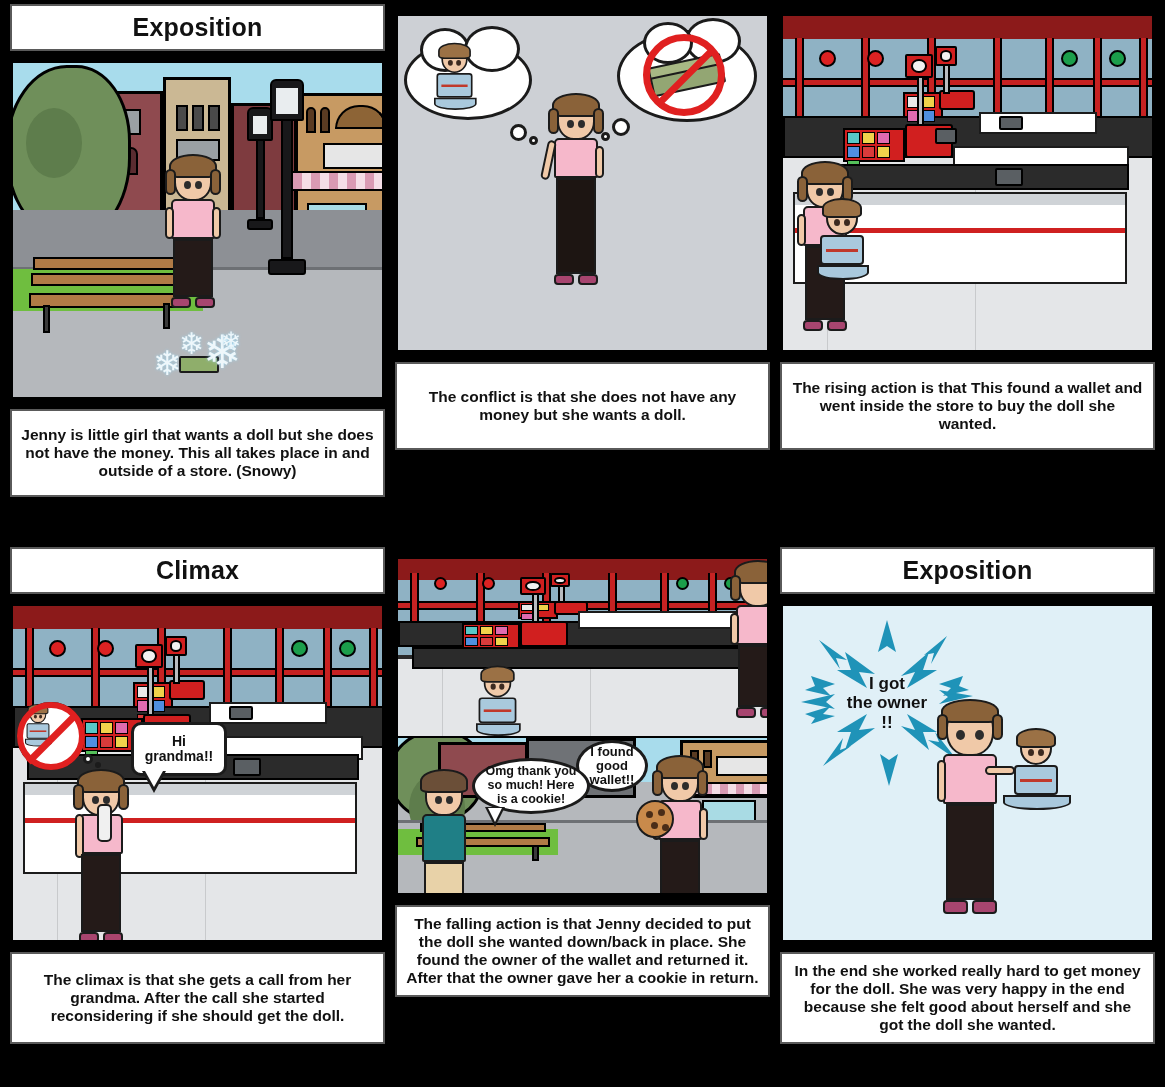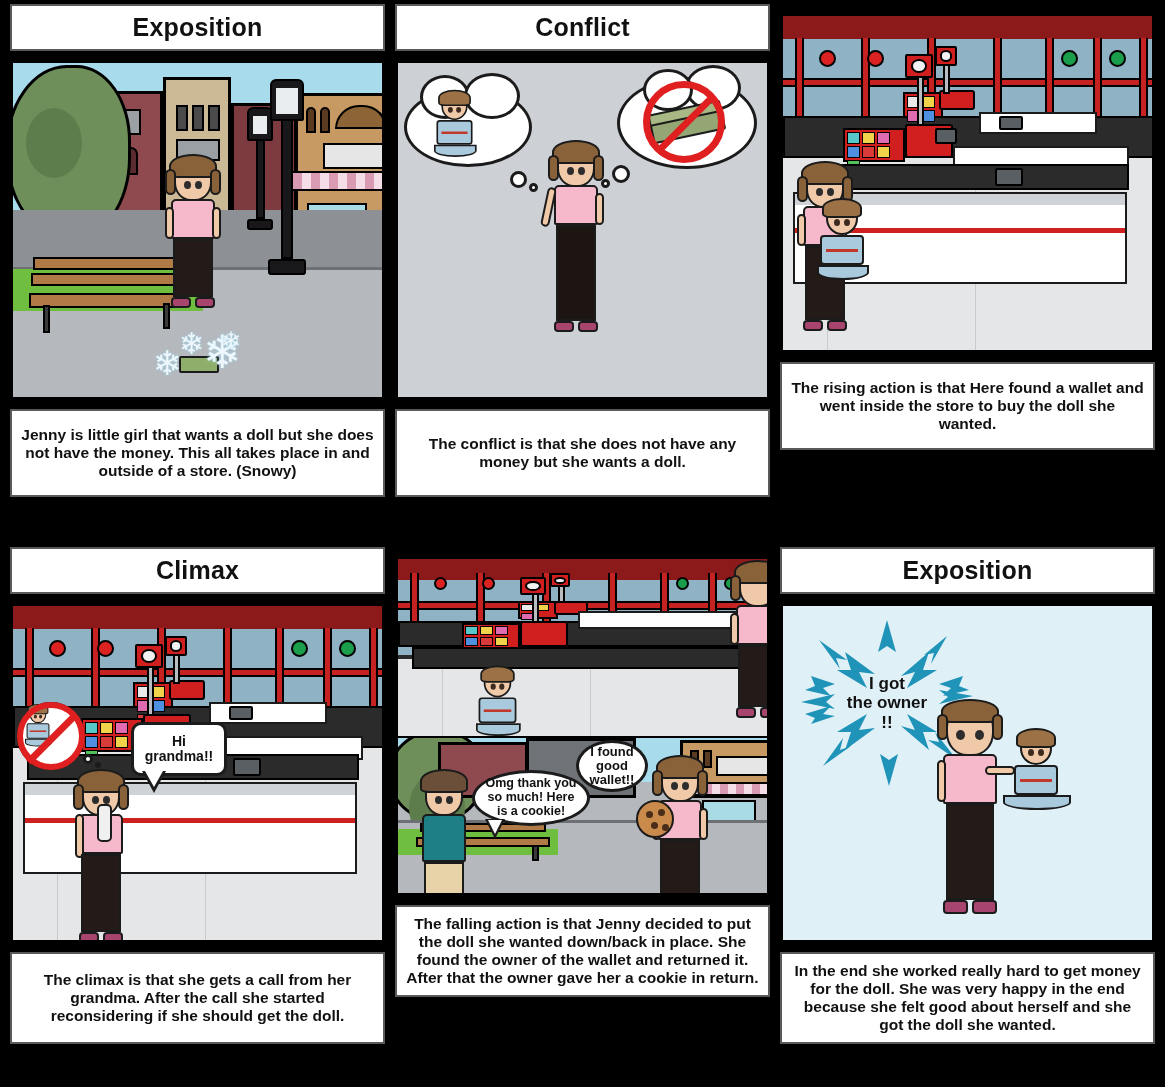--- a/index.html
+++ b/index.html
@@ -224,23 +224,20 @@
               <i class="r"></i>
             </div>
         </div>
       </div>
       <div class="caption-box">
         <p>Jenny is little girl that wants a doll but she does not have the money. This all takes place in and outside of a store. (Snowy)</p>
       </div>
     </div>
 
     <div class="cell">
-      <div class="title-box">
-        <span>Conflict</span>
-      </div>
       <div class="scene" style="background:#cdd0d5;">
 
         <div class="thought" style="left:6px;top:24px;width:128px;height:80px;"></div>
         <div class="thought" style="left:22px;top:12px;width:50px;height:44px;"></div>
         <div class="thought" style="left:66px;top:10px;width:56px;height:46px;"></div>
         <div class="doll" style="left:36px;top:30px;transform:scale(.82);transform-origin:top left;">
           <div class="dhead">
             <div class="dhair"></div>
             <div class="deye l"></div>
             <div class="deye r"></div>
@@ -364,21 +361,21 @@
           <div class="dhead">
             <div class="dhair"></div>
             <div class="deye l"></div>
             <div class="deye r"></div>
           </div>
           <div class="dbody"></div>
           <div class="dskirt"></div>
         </div>
       </div>
       <div class="caption-box">
-        <p>The rising action is that Here found a wallet and went inside the store to buy the doll she wanted.</p>
+        <p>The rising action is that This found a wallet and went inside the store to buy the doll she wanted.</p>
       </div>
     </div>
   </div>
 
   <div class="row r2" style="top:547px;">
 
     <div class="cell first">
       <div class="title-box">
         <span>Climax</span>
       </div>
@@ -608,21 +605,21 @@
           <div class="cookie" style="left:238px;top:62px;">
             <i style="left:8px;top:9px;"></i>
               <i style="left:20px;top:7px;"></i>
               <i style="left:13px;top:20px;"></i>
               <i style="left:24px;top:22px;"></i>
           </div>
 
           <div class="bubble" style="left:178px;top:2px;width:72px;height:52px;border-radius:50%;font-size:13px;">
             <span>I found good wallet!!</span>
           </div>
-          <div class="bubble" style="left:74px;top:32px;width:118px;height:56px;border-radius:50%;font-size:12.5px;">
+          <div class="bubble" style="left:74px;top:20px;width:118px;height:56px;border-radius:50%;font-size:12.5px;">
             <span>Omg thank you so much! Here is a cookie!</span>
             <span class="tail" style="left:10px;bottom:-16px;border-left:10px solid transparent;border-right:10px solid transparent;border-top:20px solid #1b1b1b;"></span>
             <span class="tail" style="left:13px;bottom:-11px;border-left:7px solid transparent;border-right:7px solid transparent;border-top:14px solid #fff;"></span>
           </div>
         </div>
       </div>
       <div class="caption-box">
         <p>The falling action is that Jenny decided to put the doll she wanted down/back in place. She found the owner of the wallet and returned it. After that the owner gave her a cookie in return.</p>
       </div>
     </div>

